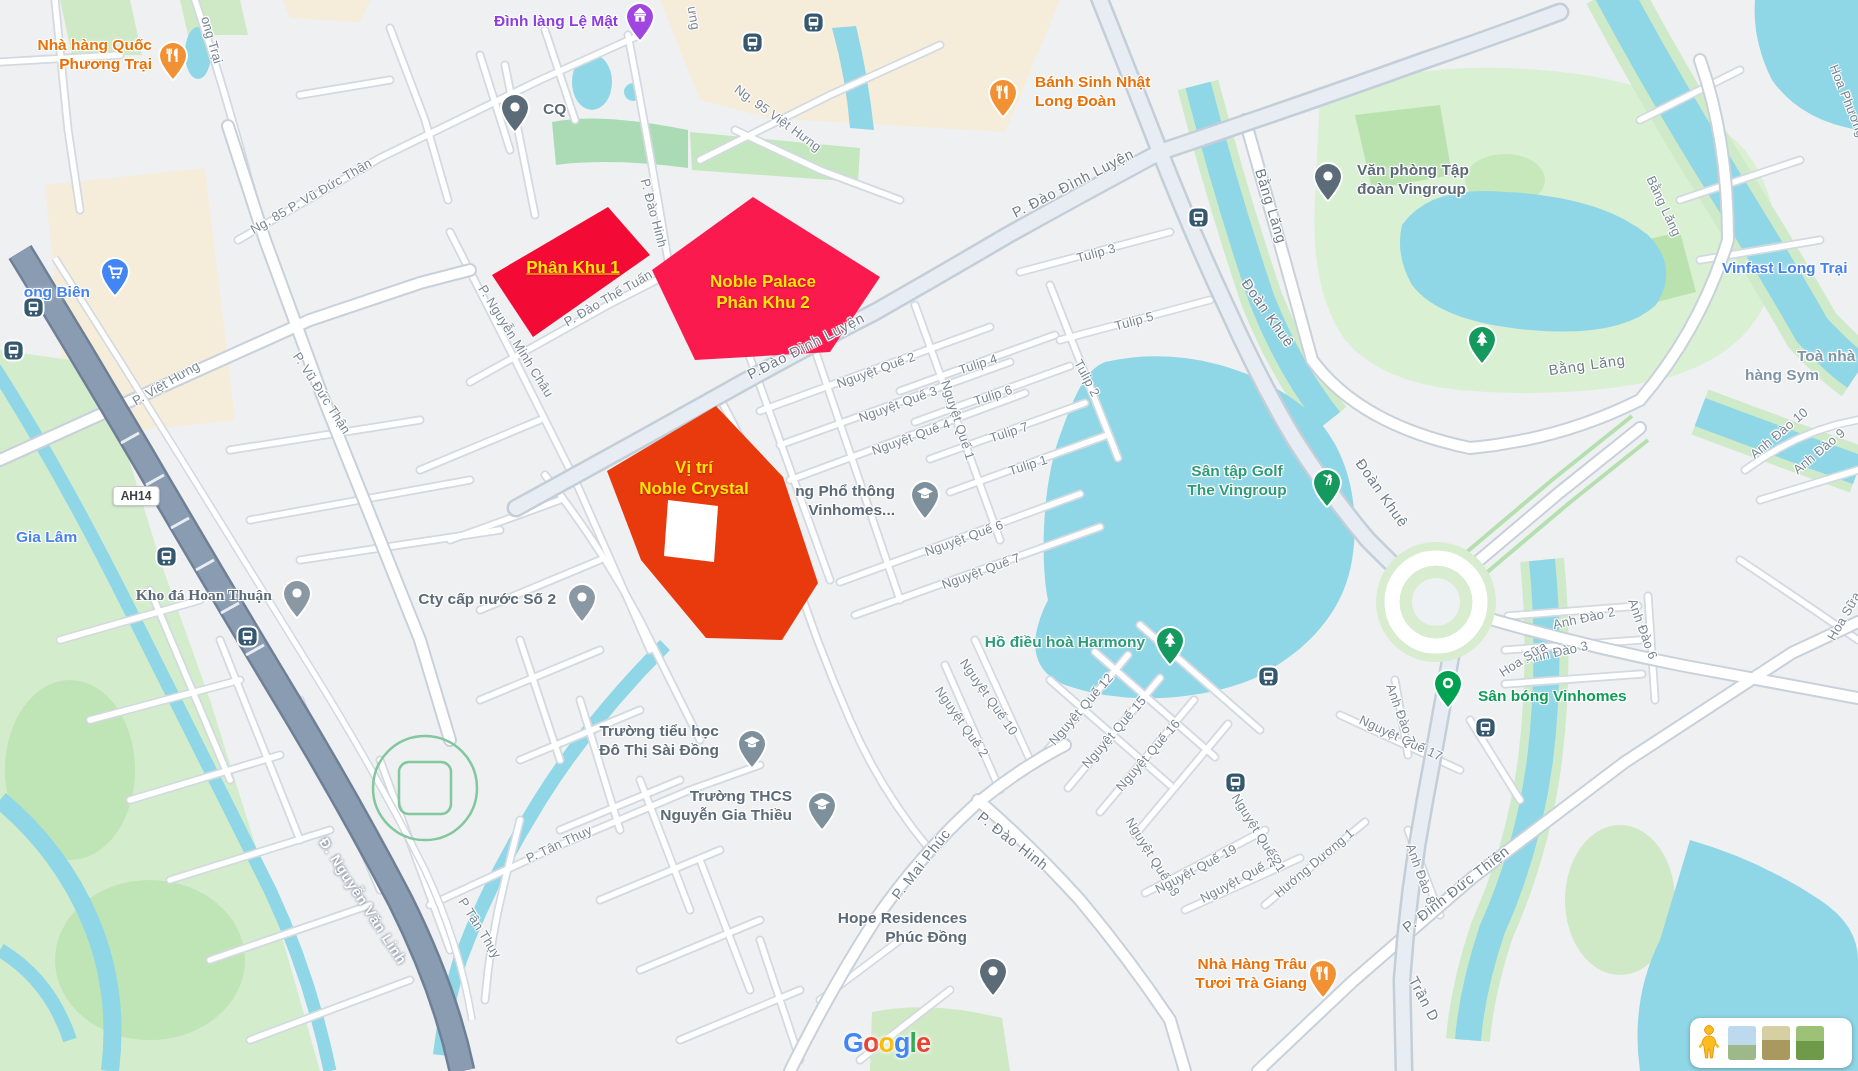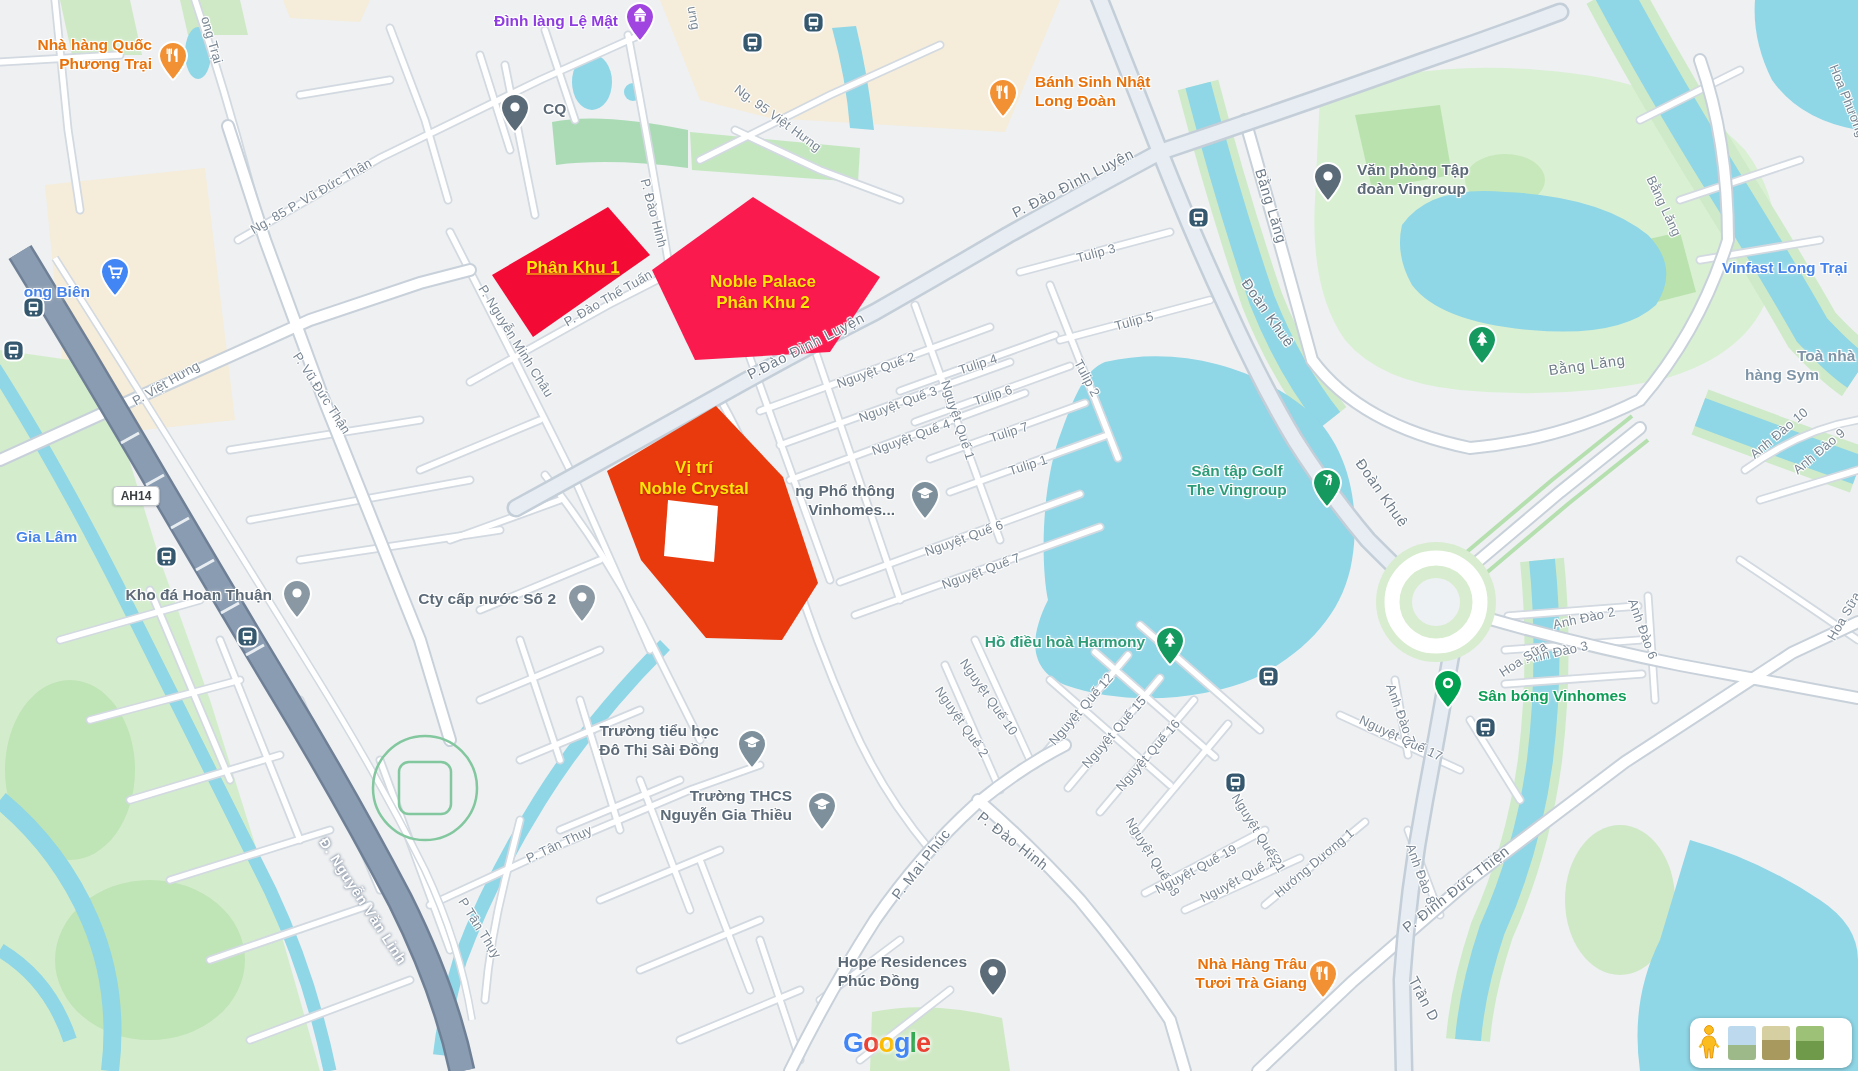--- a/index.html
+++ b/index.html
@@ -438,21 +438,21 @@
       </div>
       <div class="poi" style="color: rgb(126, 149, 168); top: 365px; left: 1745px;">
         <div>hàng Sym</div>
       </div>
       <div class="poi" style="color: rgb(70, 131, 234); top: 262px; right: 1768px; text-align: right; margin-top: 20px;">
         <div>ong Biên</div>
       </div>
       <div class="poi" style="color: rgb(70, 131, 234); top: 527px; left: 16px;">
         <div>Gia Lâm</div>
       </div>
-      <div class="poi" style="color: rgb(93, 107, 120); top: 585px; right: 1586px; text-align: right;">
+      <div class="poi" style="color: rgb(93, 107, 120); top: 585px; right: 1586px; text-align: right; font-family: Liberation Serif, serif;">
         <div>Kho đá Hoan Thuận</div>
       </div>
       <div class="poi" style="color: rgb(93, 107, 120); top: 589px; right: 1302px; text-align: right;">
         <div>Cty cấp nước Số 2</div>
       </div>
       <div class="poi" style="color: rgb(93, 107, 120); top: 481px; right: 963px; text-align: right;">
         <div>ng Phổ thông</div>
         <div>Vinhomes...</div>
       </div>
       <div class="poi" style="color: rgb(46, 156, 120); top: 461px; left: 1237px; transform: translateX(-50%); text-align: center;">
@@ -466,21 +466,21 @@
         <div>Sân bóng Vinhomes</div>
       </div>
       <div class="poi" style="color: rgb(93, 107, 120); top: 721px; right: 1139px; text-align: center;">
         <div>Trường tiểu học</div>
         <div>Đô Thị Sài Đồng</div>
       </div>
       <div class="poi" style="color: rgb(93, 107, 120); top: 786px; right: 1066px; text-align: right;">
         <div>Trường THCS</div>
         <div>Nguyễn Gia Thiều</div>
       </div>
-      <div class="poi" style="color: rgb(93, 107, 120); top: 952px; right: 891px; text-align: left;">
+      <div class="poi" style="color: rgb(93, 107, 120); top: 908px; right: 891px; text-align: right;">
         <div>Hope Residences</div>
         <div>Phúc Đồng</div>
       </div>
       <div class="poi" style="color: rgb(232, 113, 10); top: 954px; right: 551px; text-align: right;">
         <div>Nhà Hàng Trâu</div>
         <div>Tươi Trà Giang</div>
       </div>
       <div class="pin" style="left: 158px; top: 41px;"><svg width="30" height="40" viewBox="0 0 30 40">
           <path d="M15 1C7.3 1 1 7.3 1 15c0 8.4 10.2 19.8 12.9 23.2a1.35 1.35 0 0 0 2.2 0C18.8 34.8 29 23.4 29 15 29 7.3 22.7 1 15 1z" fill="#f29133" stroke="#fff" stroke-width="2"></path>
           <g fill="#fff">

